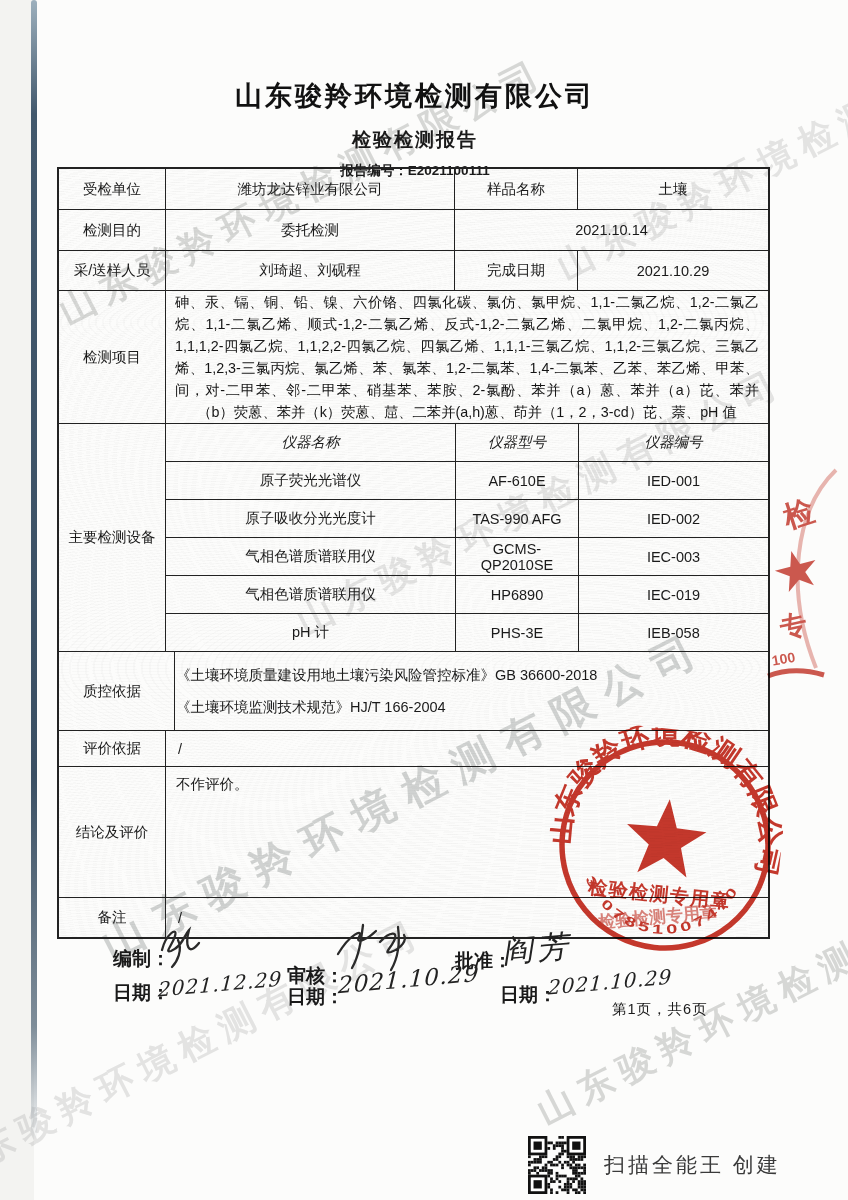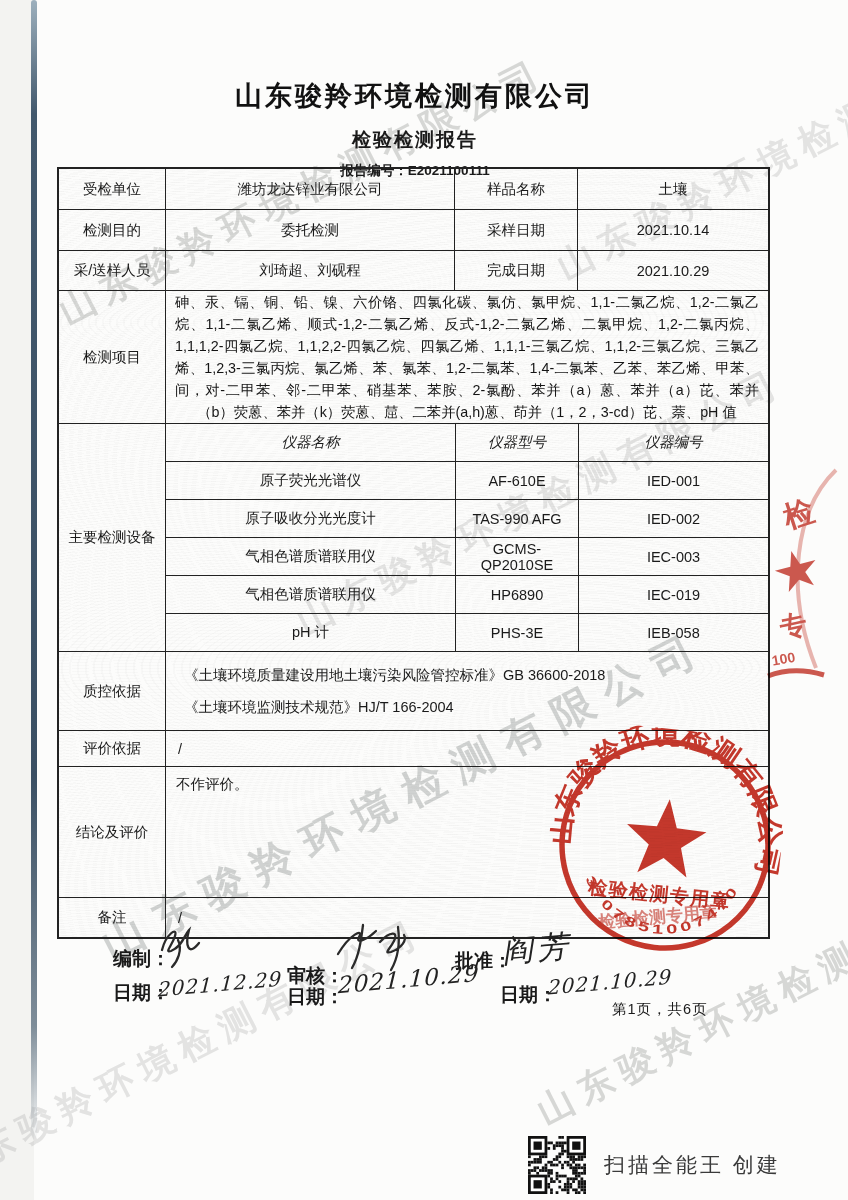--- a/index.html
+++ b/index.html
@@ -58,21 +58,21 @@
     font-size:14.3px; line-height:22px; padding:2px 9px;
     text-align:justify; text-align-last:center; color:#151515;
   }
   .equip-row-outer { height:228px; }
   .equip-right { flex:1; display:flex; flex-direction:column; border-left:1.5px solid #222; }
   .e-row { display:flex; flex:1; border-top:1.5px solid #222; }
   .e-row:first-child { border-top:none;font-style:italic; }
   .e1 { width:289px; }
   .e2 { width:123px; border-left:1.5px solid #222; }
   .e3 { flex:1; border-left:1.5px solid #222; }
-  .qc-cell { height:79px; flex-direction:column; align-items:flex-start; justify-content:space-evenly; padding-left:18px; text-align:center; }
+  .qc-cell { height:79px; flex-direction:column; align-items:flex-start; justify-content:space-evenly; padding-left:1px; text-align:center;margin-left:9px; }
   .h36 { height:36px; }
   .left-val { justify-content:flex-start; padding-left:12px; text-align:left; }
   .concl-cell { height:130px; align-items:flex-start; justify-content:flex-start; padding:8px 10px; text-align:left; }
 
   
   .stamp-main { position:absolute; left:549px; top:729px; z-index:5; mix-blend-mode:multiply; opacity:0.92; transform:rotate(6deg); }
   .stamp-edge { position:absolute; left:766px; top:468px; width:82px; height:218px; overflow:hidden; z-index:5; mix-blend-mode:multiply; opacity:0.85; }
 
   
   .sig-label { position:absolute; z-index:4; font-size:19px; font-weight:bold; }
@@ -113,21 +113,20 @@
   <div class="t-row h40">
     <div class="cell c1">受检单位</div>
     <div class="cell c2">潍坊龙达锌业有限公司</div>
     <div class="cell c3">样品名称</div>
     <div class="cell c4">土壤</div>
   </div>
 
   <div class="t-row h41">
     <div class="cell c1">检测目的</div>
     <div class="cell c2">委托检测</div>
-    <div class="cell c3">采样日期</div>
     <div class="cell c4">2021.10.14</div>
   </div>
 
   <div class="t-row h40">
     <div class="cell c1">采/送样人员</div>
     <div class="cell c2">刘琦超、刘砚程</div>
     <div class="cell c3">完成日期</div>
     <div class="cell c4">2021.10.29</div>
   </div>
 

